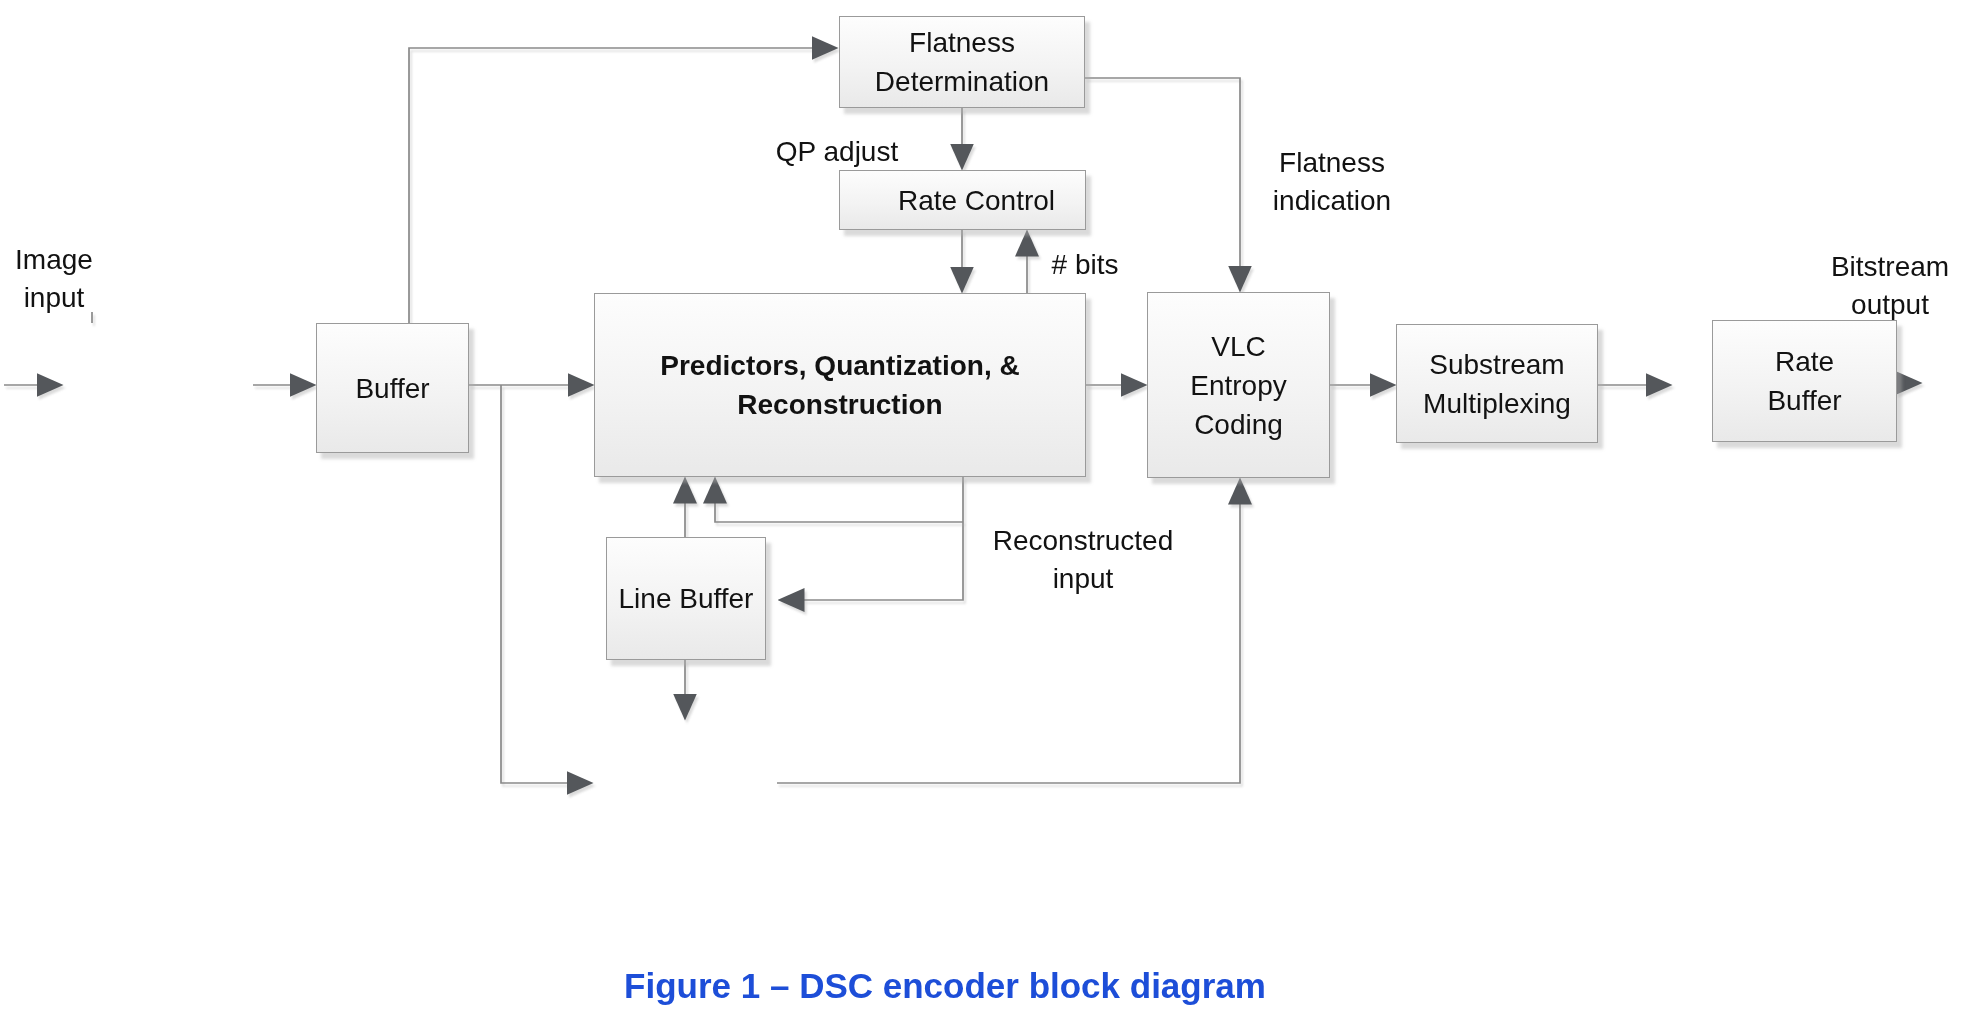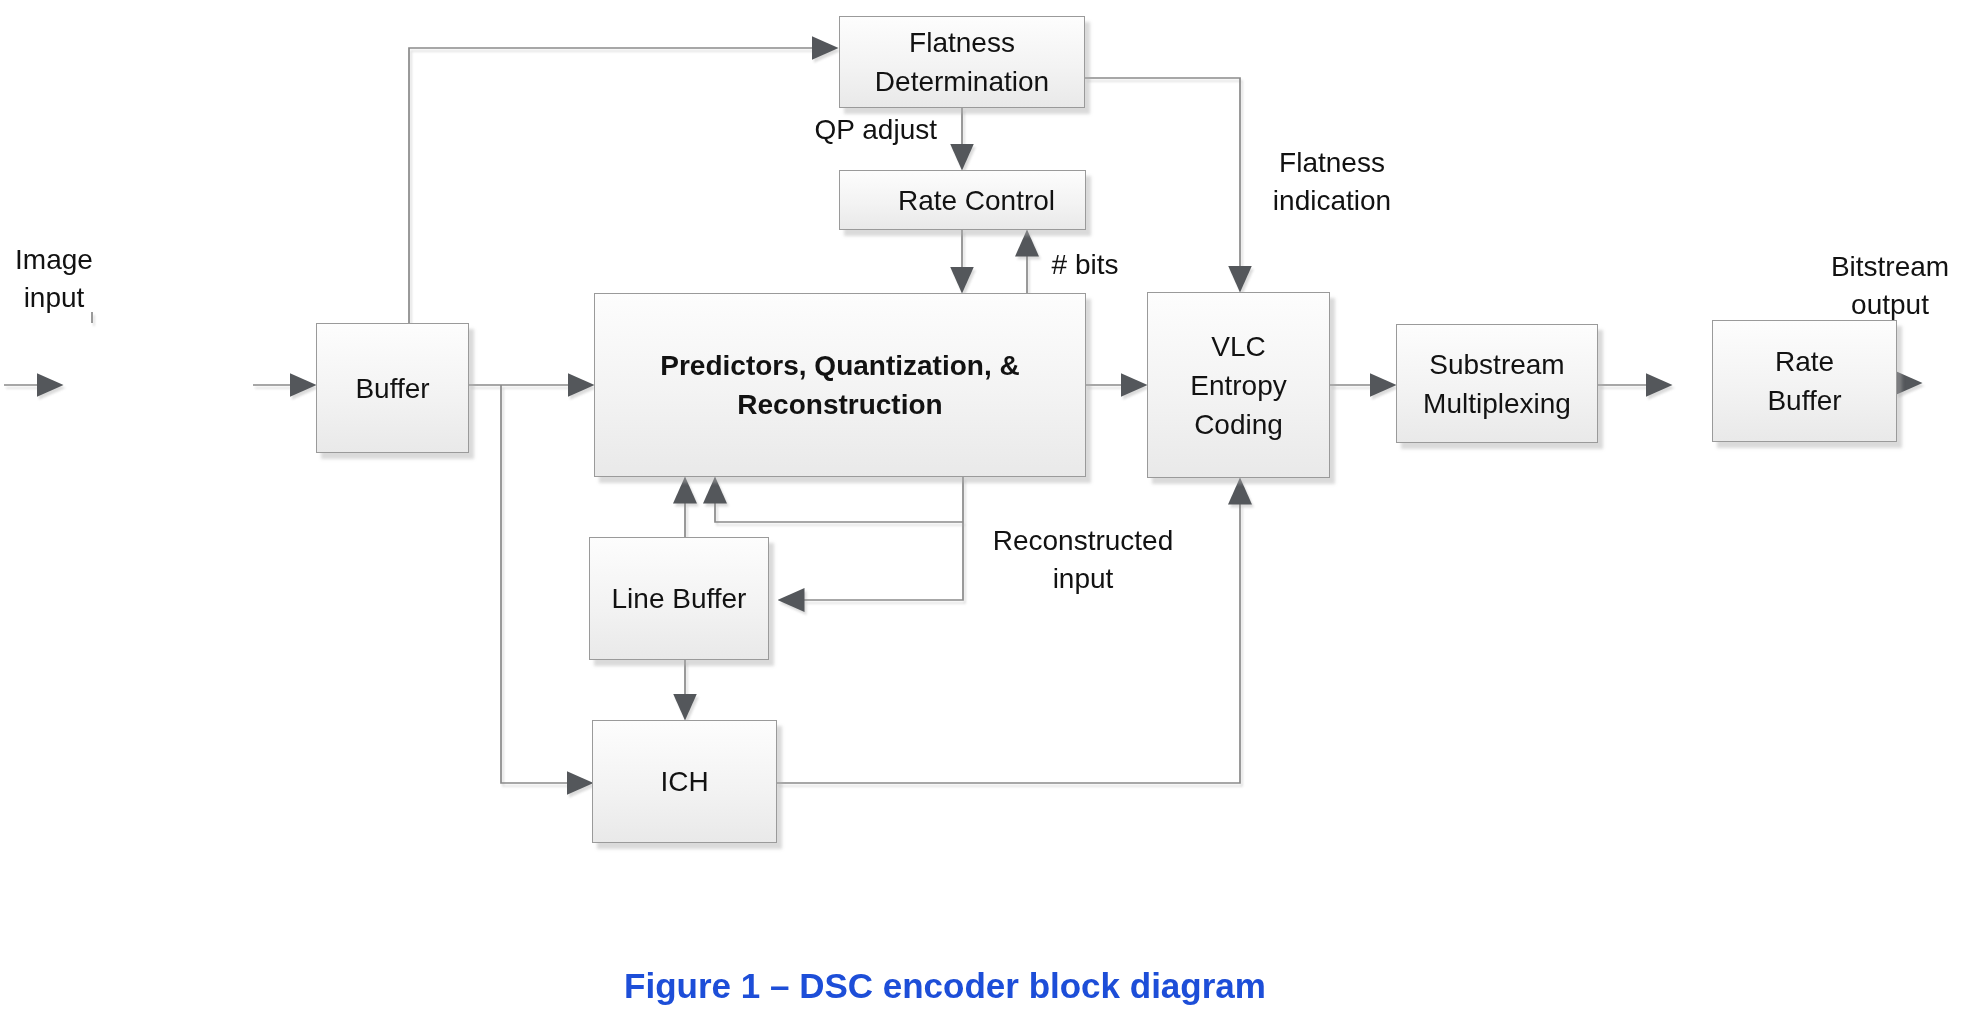--- a/index.html
+++ b/index.html
@@ -34,25 +34,25 @@
   .anno span{display:block;white-space:nowrap;}
   
   #n-rgb        {left:63px;  top:323px; width:190px; height:124px;}
   #n-buffer     {left:316px; top:323px; width:153px; height:130px;}
   #n-flatness   {left:839px; top:16px;  width:246px; height:92px;}
   #n-ratectrl   {left:839px; top:170px; width:247px; height:60px;padding-left:28px;}
   #n-predictors {left:594px; top:293px; width:492px; height:184px;font-weight:bold;}
   #n-vlc        {left:1147px;top:292px; width:183px; height:186px;align-items:center;}
   #n-substream  {left:1396px;top:324px; width:202px; height:119px;}
   #n-ratebuffer {left:1672px;top:320px; width:185px; height:122px;margin-left:40px;}
-  #n-linebuffer {left:589px; top:537px; width:180px; height:123px;}
+  #n-linebuffer {left:606px; top:537px; width:160px; height:123px;}
   #n-ich        {left:592px; top:720px; width:185px; height:123px;}
   
   #a-imageinput {left:0px;    top:241px; width:108px;}
-  #a-qpadjust   {left:737px;  top:111px; width:200px; text-align:right;}
+  #a-qpadjust   {left:737px;  top:133px; width:200px; text-align:center;}
   #a-numbits    {left:1035px; top:246px; width:100px;}
   #a-flatind    {left:1232px; top:144px; width:200px;}
   #a-reconvals  {left:983px;  top:522px; width:200px;}
   #a-bitstream  {left:1790px; top:248px; width:200px;}
   #caption{
     position:absolute;left:345px;top:966px;width:1200px;text-align:center;
     font-size:35px;font-weight:bold;color:#1d4ed8;
   }
 </style>
 </head>
@@ -119,23 +119,20 @@
 
   <div class="node" id="n-ratebuffer">
     <span>Rate</span>
     <span>Buffer</span>
   </div>
 
   <div class="node" id="n-linebuffer">
     <span>Line Buffer</span>
   </div>
 
-  <div class="node" id="n-ich">
-    <span>ICH</span>
-  </div>
 
   <div class="anno" id="a-imageinput">
     <span>Image</span>
     <span>input</span>
   </div>
 
   <div class="anno" id="a-qpadjust">
     <span>QP adjust</span>
   </div>
 

